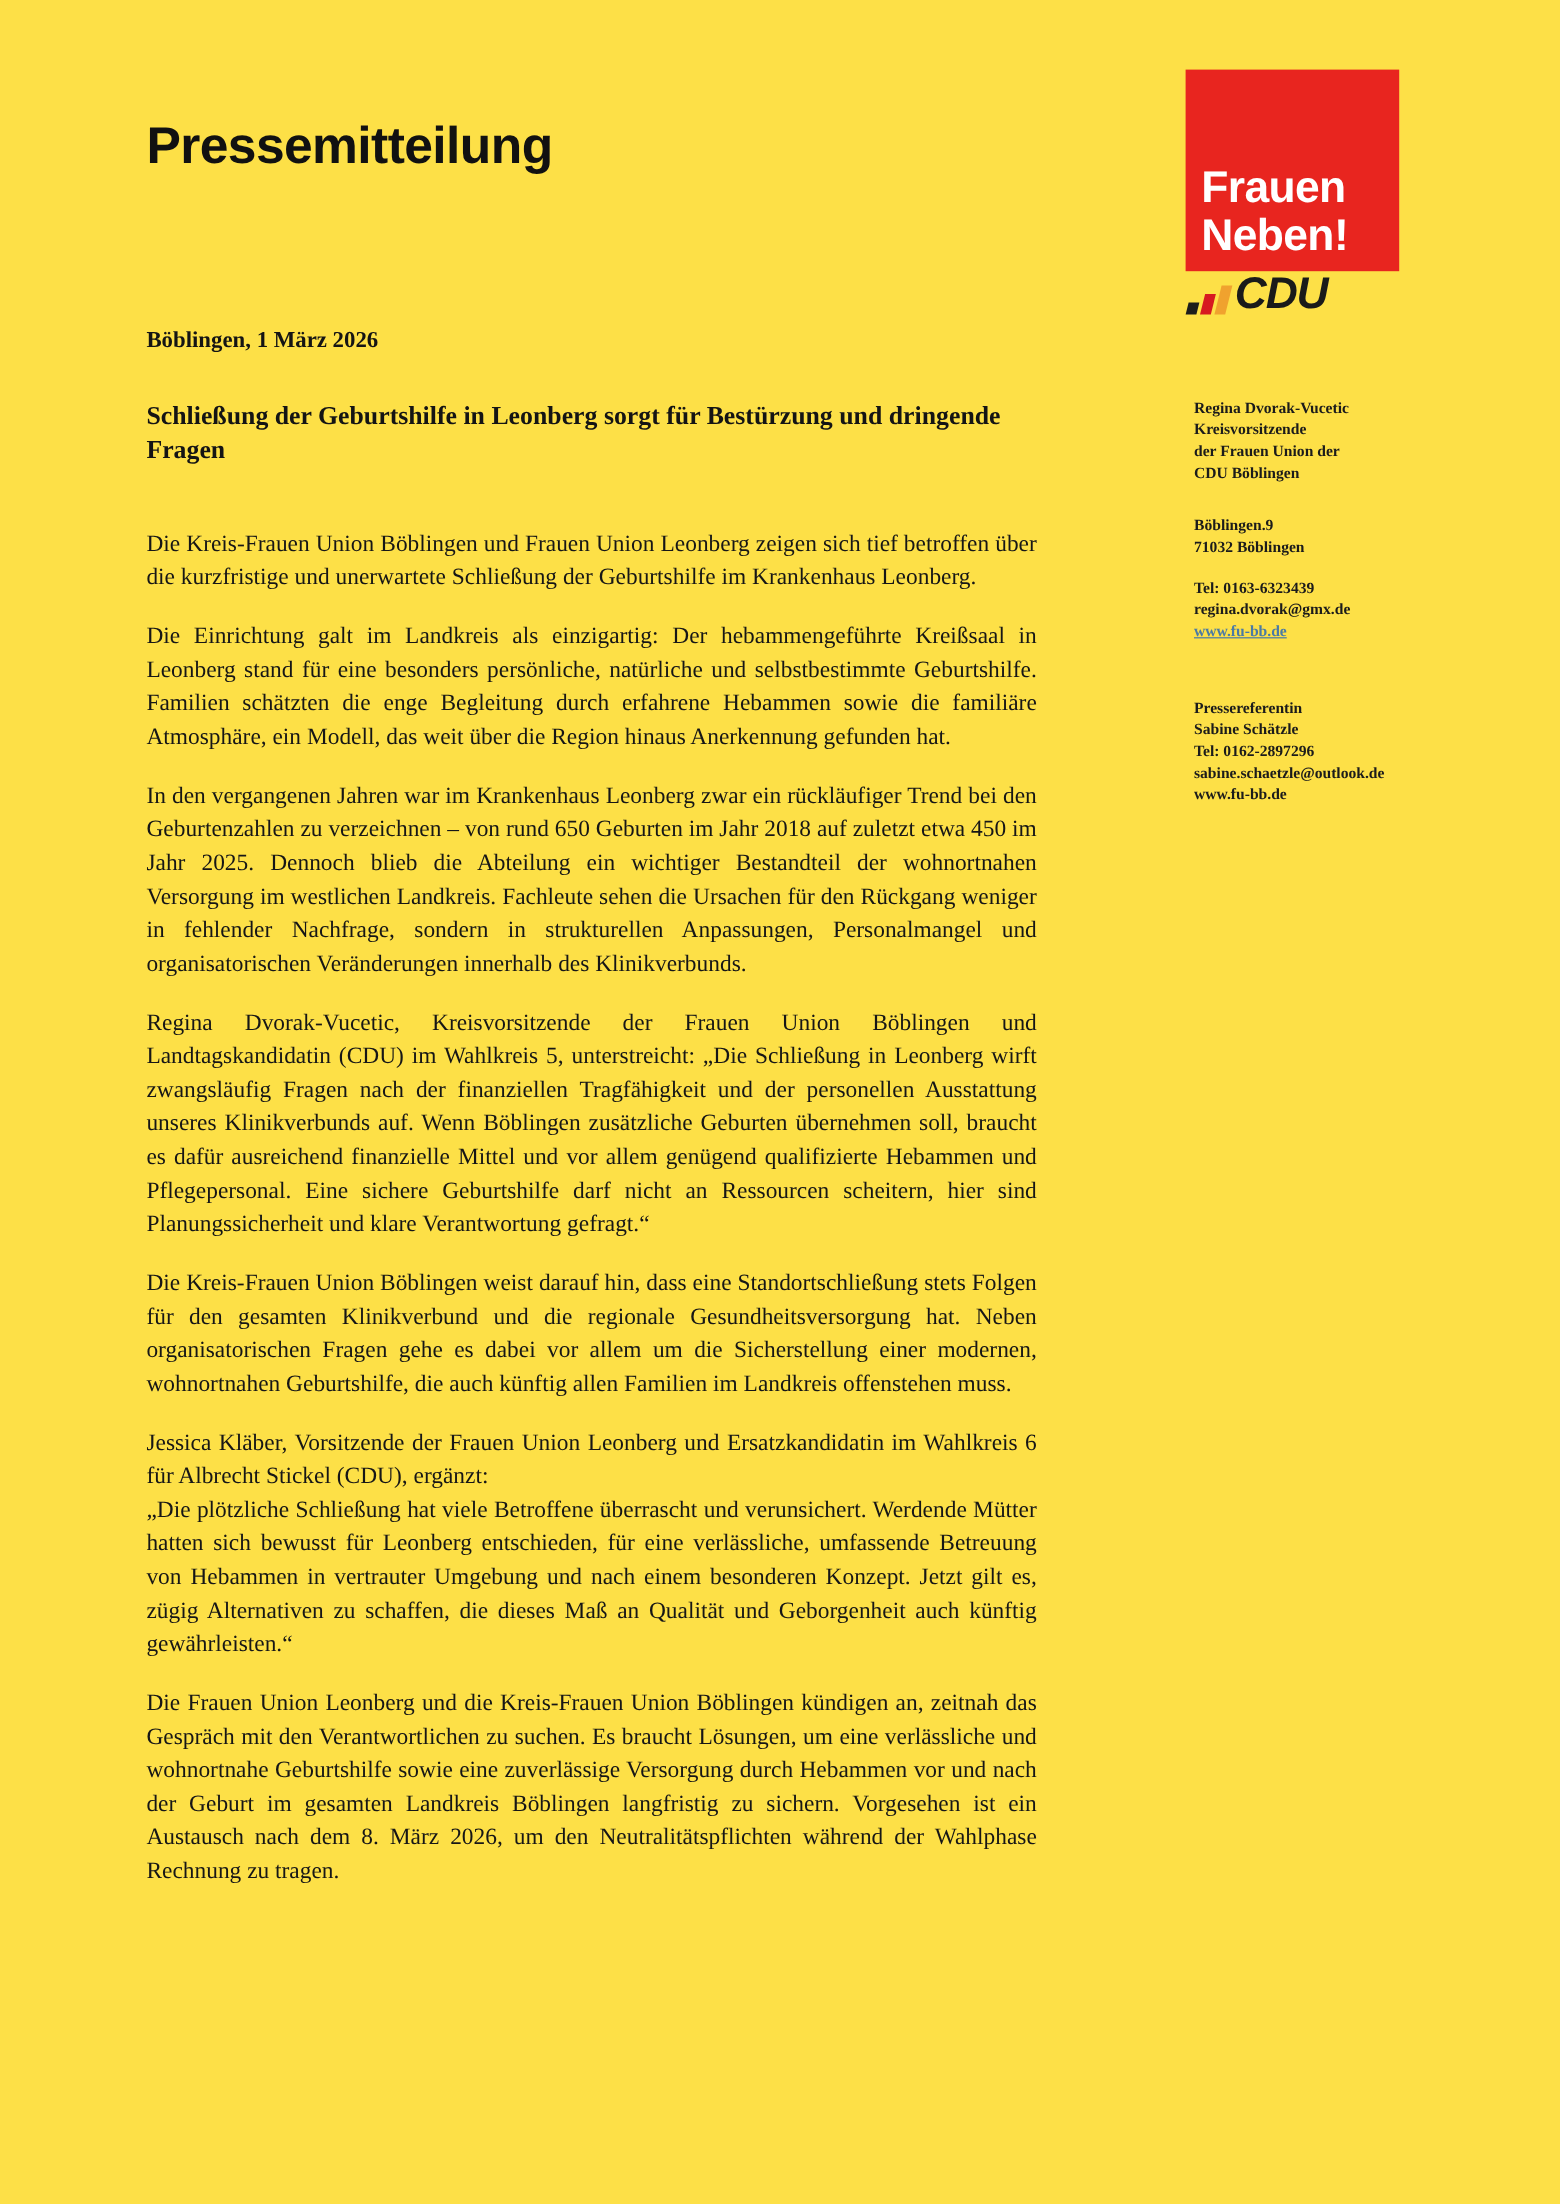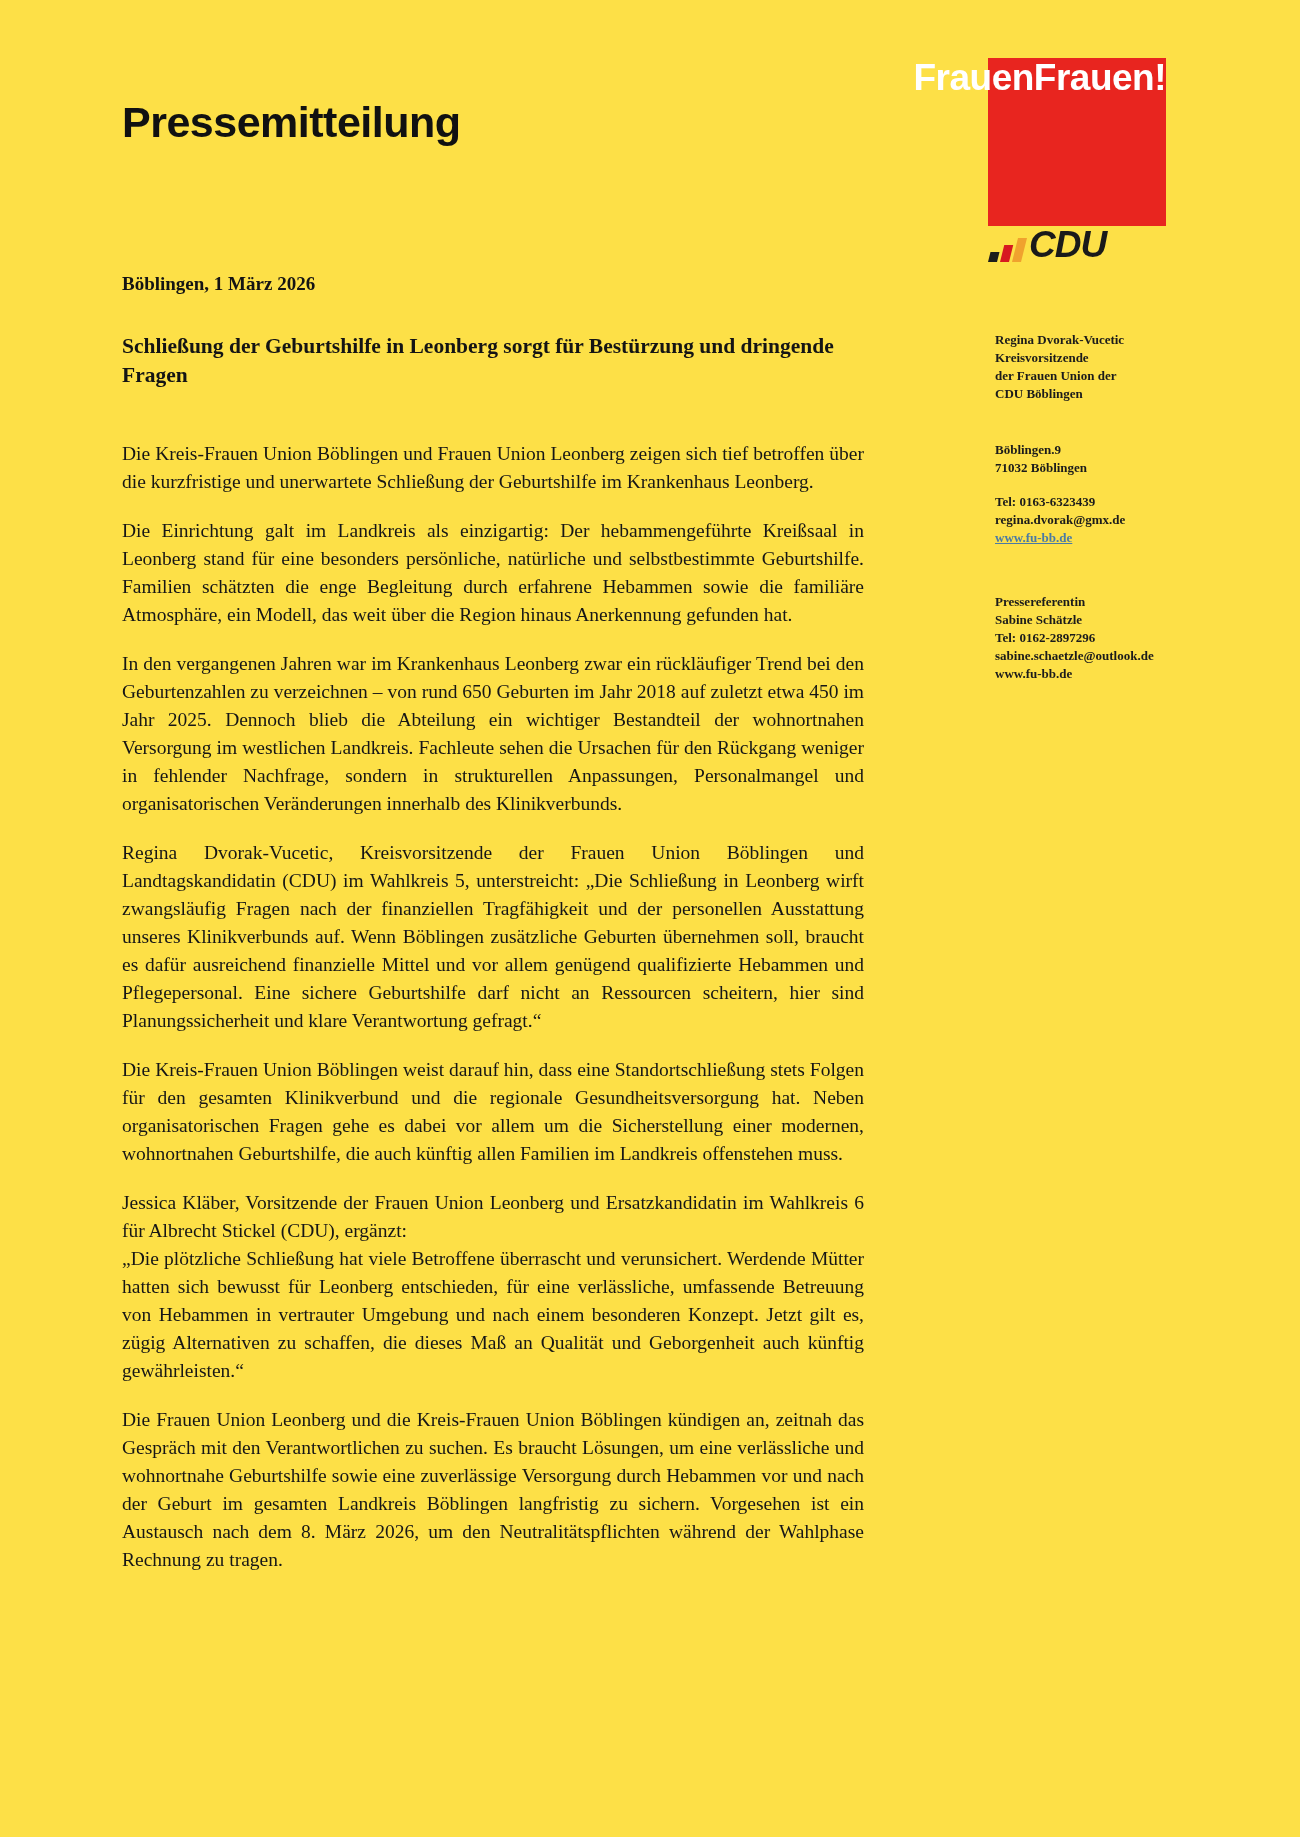--- a/index.html
+++ b/index.html
@@ -17,21 +17,21 @@
   .doc-title {
     position: absolute; left: 122px; top: 98px;
     font-family: "Liberation Sans", "DejaVu Sans", sans-serif;
     font-weight: bold; font-size: 43px; letter-spacing: -0.5px; color: #111;
   }
 
   
   .logo { position: absolute; left: 988px; top: 58px; width: 178px; }
   .logo-square {
     width: 178px; height: 168px; background: #e8251f;
-    display: flex; flex-direction: row; justify-content: flex-end;
+    display: flex; flex-direction: column; justify-content: flex-end;
     padding: 0 0 10px 13px;
   }
   .logo-square .logo-line {
     font-family: "Liberation Sans", "DejaVu Sans", sans-serif;
     font-weight: bold; font-size: 37px; line-height: 40px; color: #ffffff;
     letter-spacing: -0.5px;
   }
   .cdu-row {
     margin-top: 2px; display: flex; align-items: flex-end; justify-content: flex-start;
     padding-right: 14px; height: 34px;
@@ -57,37 +57,37 @@
   }
   .para.no-gap { margin-bottom: 0; }
   .para.extra-gap { }
 
   
   .sidebar {
     position: absolute; left: 995px; top: 331px; width: 220px;
     font-weight: bold; font-size: 13px; line-height: 18px; color: #1b1b1b;
   }
   .sb-block { margin-bottom: 24px; }
-  .sb-block.contact { margin-bottom: 38px; }
+  .sb-block.contact { margin-bottom: 26px; }
   .sb-block.address { margin-bottom: 16px; }
   .sb-block.phone   { margin-bottom: 46px; }
   .sb-line { display: block; }
   a.site-link { color: #4a7aa5; text-decoration: underline; cursor: pointer; }
 </style>
 </head>
 <body>
 
 <div class="page">
 
   <div class="doc-title">Pressemitteilung</div>
 
   <div class="logo">
     <div class="logo-square">
       <span class="logo-line">Frauen</span>
-      <span class="logo-line">Frauen!</span>
+      <span class="logo-line">Neben!</span>
     </div>
     <div class="cdu-row">
       <span class="flag-bars">
         <span class="bar bar-1"></span>
         <span class="bar bar-2"></span>
         <span class="bar bar-3"></span>
       </span>
       <span class="cdu-text">CDU</span>
     </div>
   </div>

